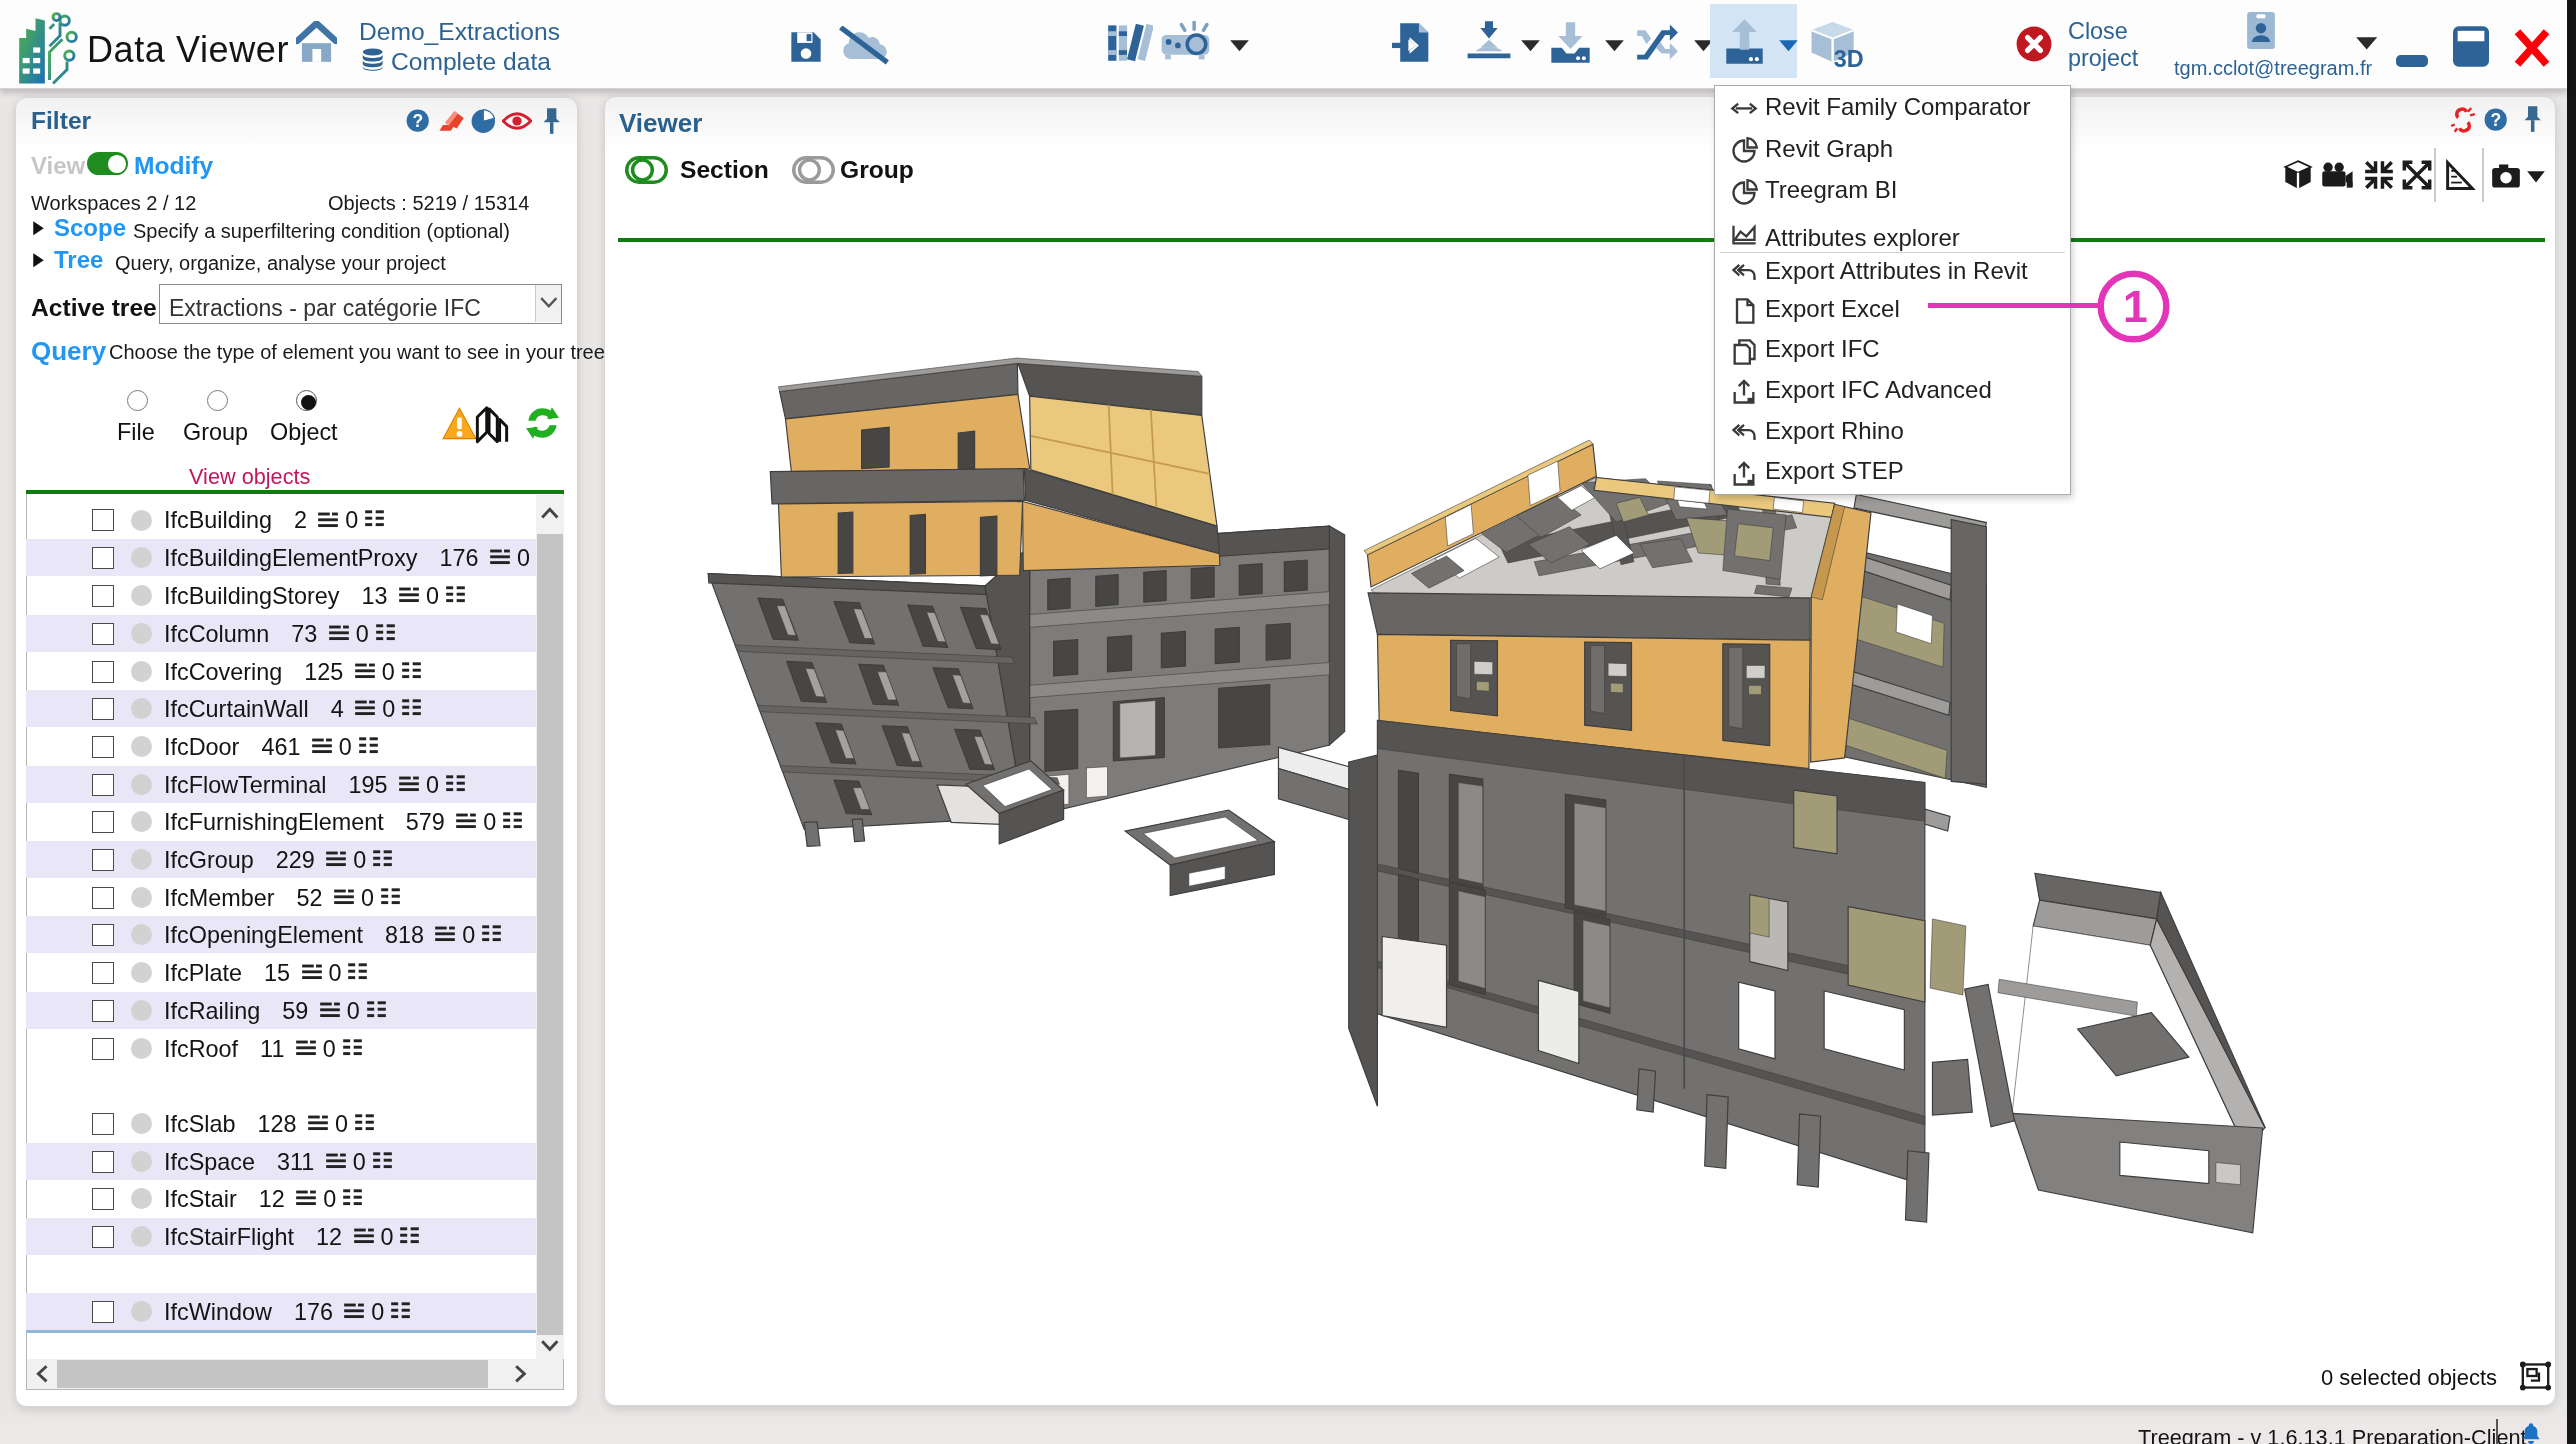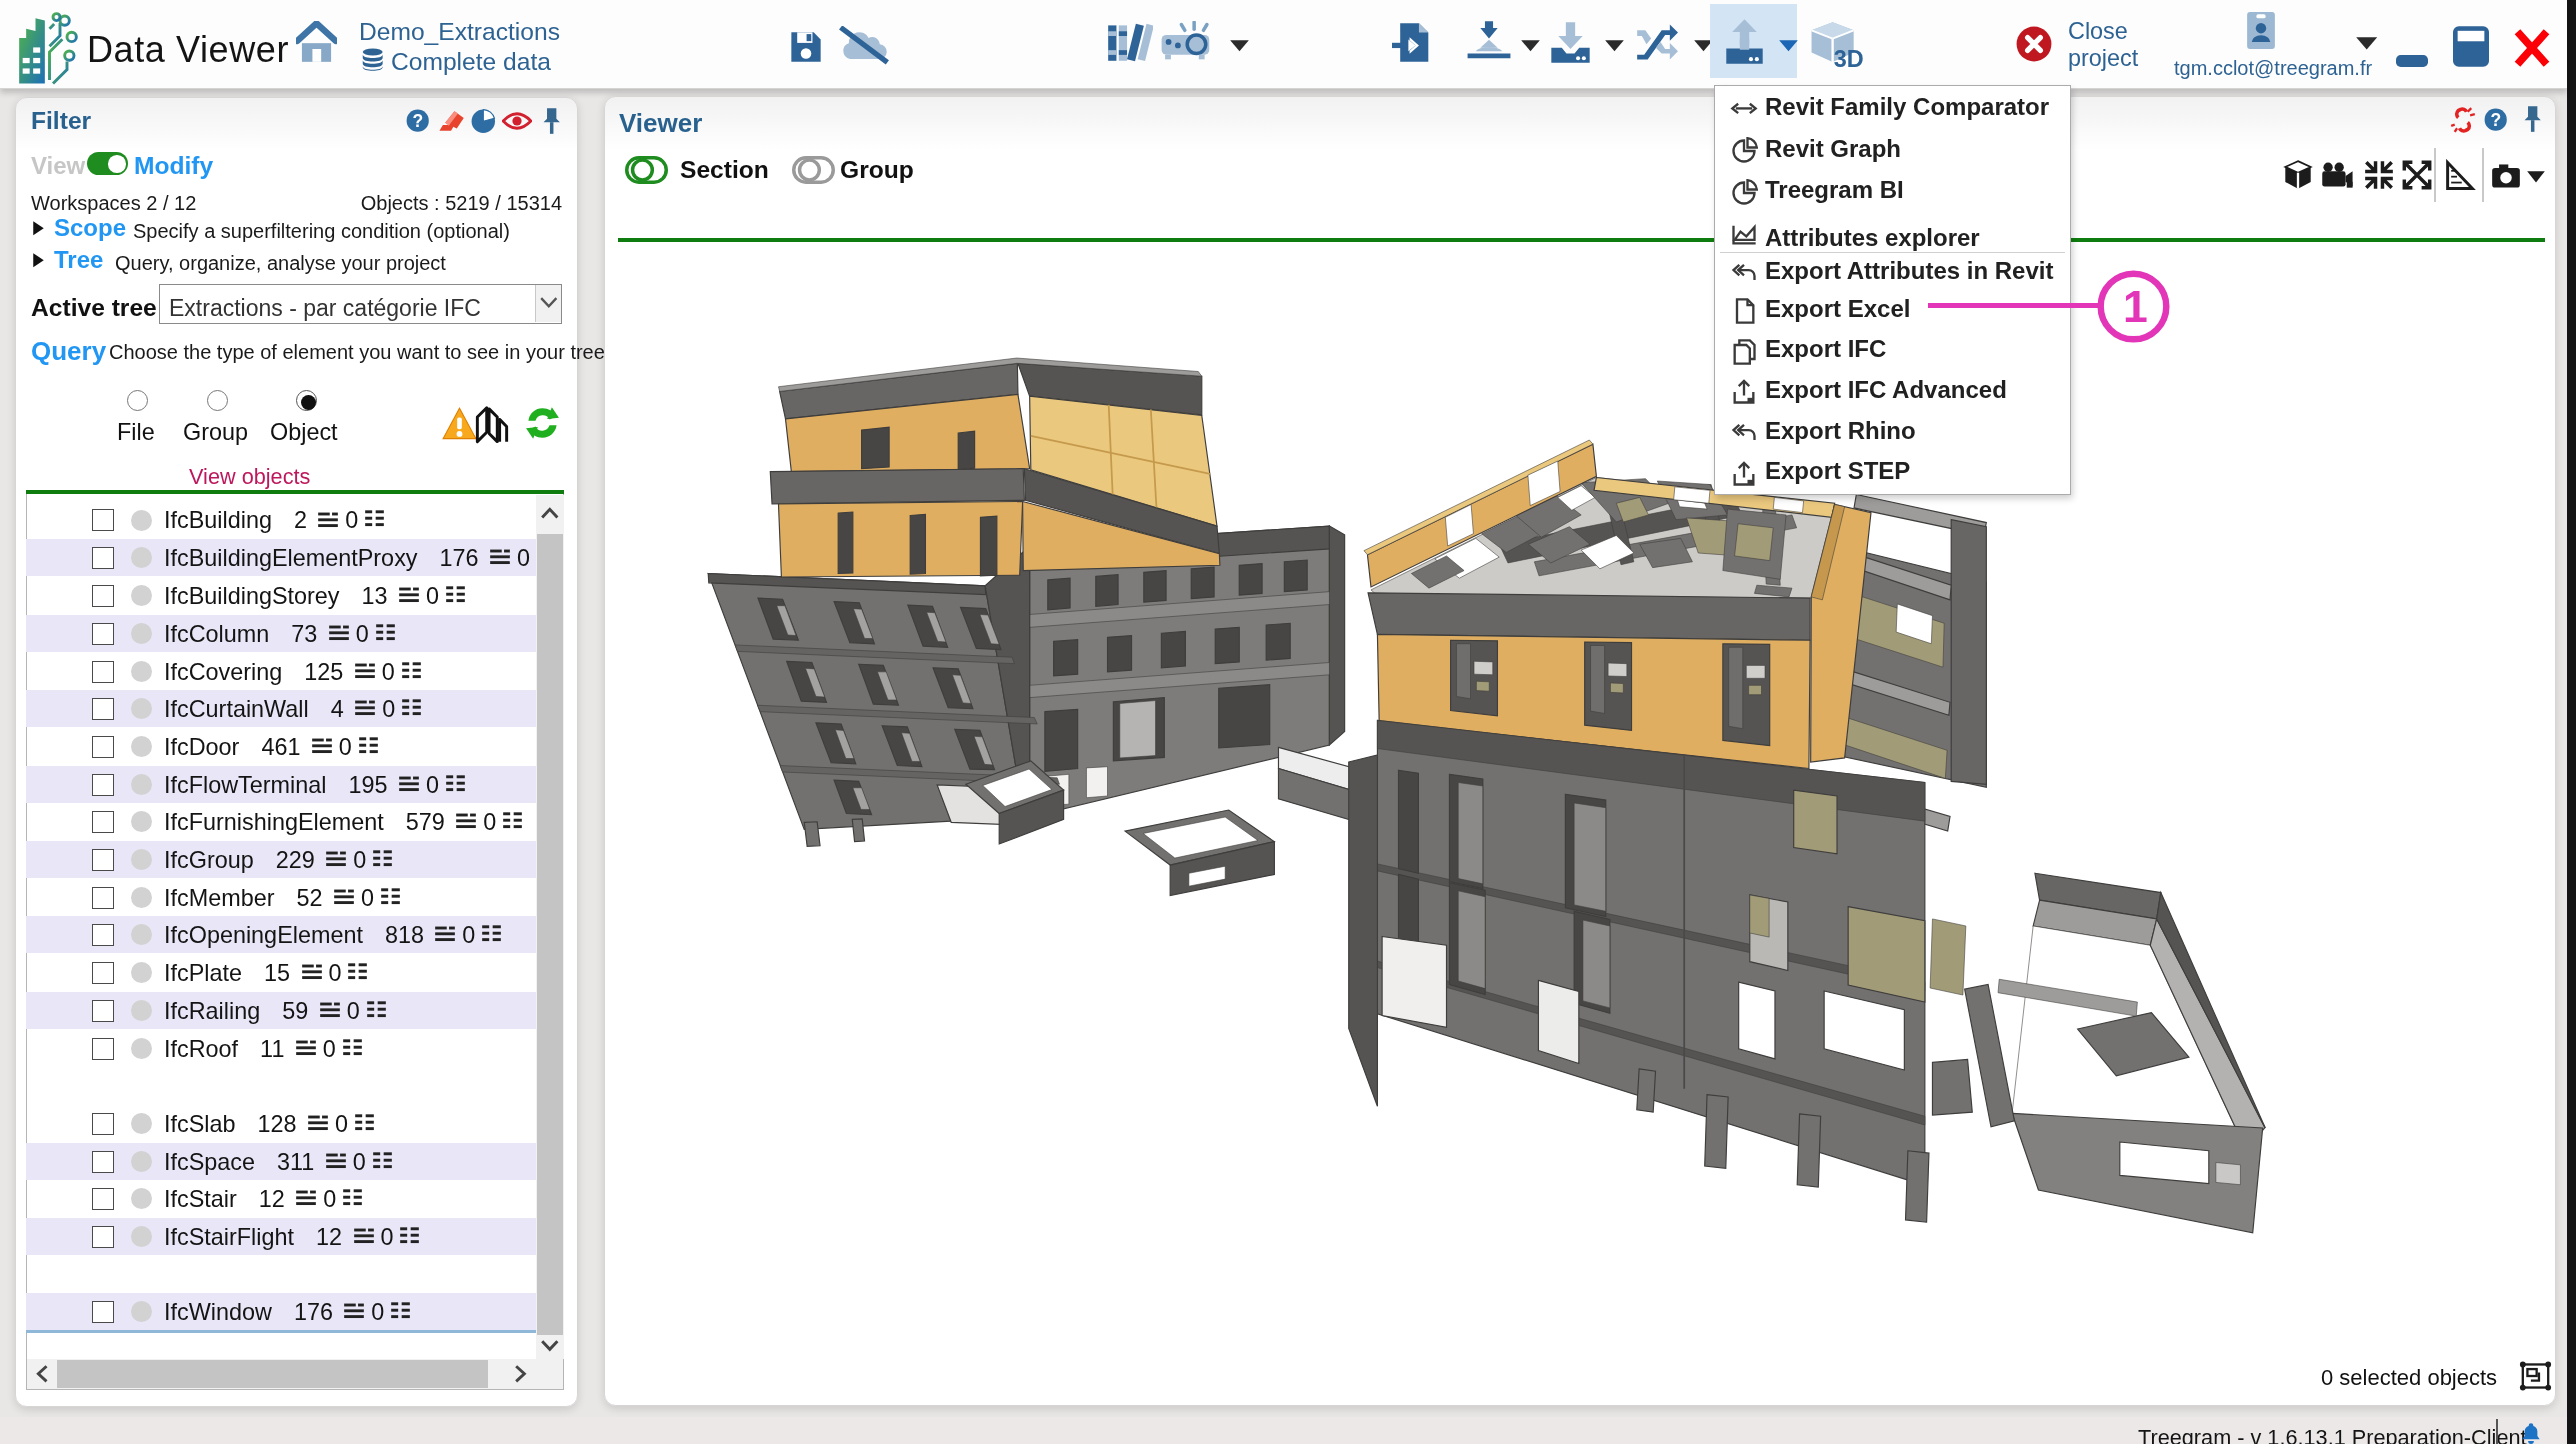--- a/index.html
+++ b/index.html
@@ -25,21 +25,21 @@
 
 #treebox { left:26px; top:494px; width:537px; height:1092px; }
 .trow { position:absolute; left:0; width:510px; height:37px; font-size:23.4px; color:#141414; }
 .alt { background:#e9e7f7; }
 .sel { background:#8fb8d8;margin-top:40px; }
 .cb { position:absolute; left:66px; top:7.6px; width:22px; height:22px; border:1.8px solid #4a4a4a; background:#fff; }
 .circ { position:absolute; left:105px; top:8.2px; width:21px; height:21px; border-radius:50%; background:#d2d2d2; }
 .tlabel { position:absolute; left:138px; top:5.9px; white-space:nowrap; }
 
 #menu { left:1714px; top:85px; width:357px; height:410px; background:#fff; border:1.2px solid #ababab; box-shadow:2.3px 3.5px 7px rgba(0,0,0,.2); z-index:30; }
-.mlabel { position:absolute; left:50px; white-space:nowrap; font-size:24px; color:#212121;font-weight:bold; }
+.mlabel { position:absolute; left:50px; white-space:nowrap; font-size:24px; color:#212121; }
 .micon { position:absolute; left:15px; }
 #msep { position:absolute; left:4.7px; top:166px; width:345px; height:1.2px; background:#d0d0d0; }
 </style>
 </head>
 <body>
 <div class="abs" id="blackstrip"></div>
 <div class="abs" id="toolbar"></div>
 <div class="abs" id="appname">Data Viewer</div>
 <div class="abs" id="proj1">Demo_Extractions</div>
 <div class="abs" id="proj2">Complete data</div>
@@ -239,21 +239,21 @@
 <svg class="abs" style="left:540px;top:107px" width="23.4" height="28" viewBox="0 0 40 48">
 <path d="M12 2 H28 V20 L34 26 H6 L12 20 Z" fill="#36678f"></path>
     <rect x="17" y="26" width="6" height="20" fill="#36678f"></rect>
 </svg>
 
 <div class="abs" style="left:31px;top:152px;font-size:24px;font-weight:bold;color:#c6c6c6">View</div>
 <div class="abs" style="left:87px;top:152px;width:41px;height:23.4px;background:#1e8c1e;border-radius:11.7px"></div>
 <div class="abs" style="left:108px;top:155px;width:17.6px;height:17.6px;background:#fff;border-radius:50%"></div>
 <div class="abs" style="left:134px;top:152px;font-size:24.6px;font-weight:bold;color:#2196f3">Modify</div>
 <div class="abs small" style="left:31px;top:192px">Workspaces 2 / 12</div>
-<div class="abs small" style="left:328px;top:192px;width:234px;text-align:right">Objects : 5219 / 15314</div>
+<div class="abs small" style="left:328px;top:192px;width:234px;text-align:left">Objects : 5219 / 15314</div>
 
 <svg class="abs" style="left:32px;top:220px" width="13" height="16.4" viewBox="0 0 22 28">
     <path d="M2 2 L20 14 L2 26 Z" fill="#111"></path>
   </svg>
 <div class="abs linkblue" style="left:54px;top:214px">Scope</div>
 <div class="abs small" style="left:133px;top:220px">Specify a superfiltering condition (optional)</div>
 <svg class="abs" style="left:32px;top:252px" width="13" height="16.4" viewBox="0 0 22 28">
     <path d="M2 2 L20 14 L2 26 Z" fill="#111"></path>
   </svg>
 <div class="abs linkblue" style="left:54px;top:246px">Tree</div>

